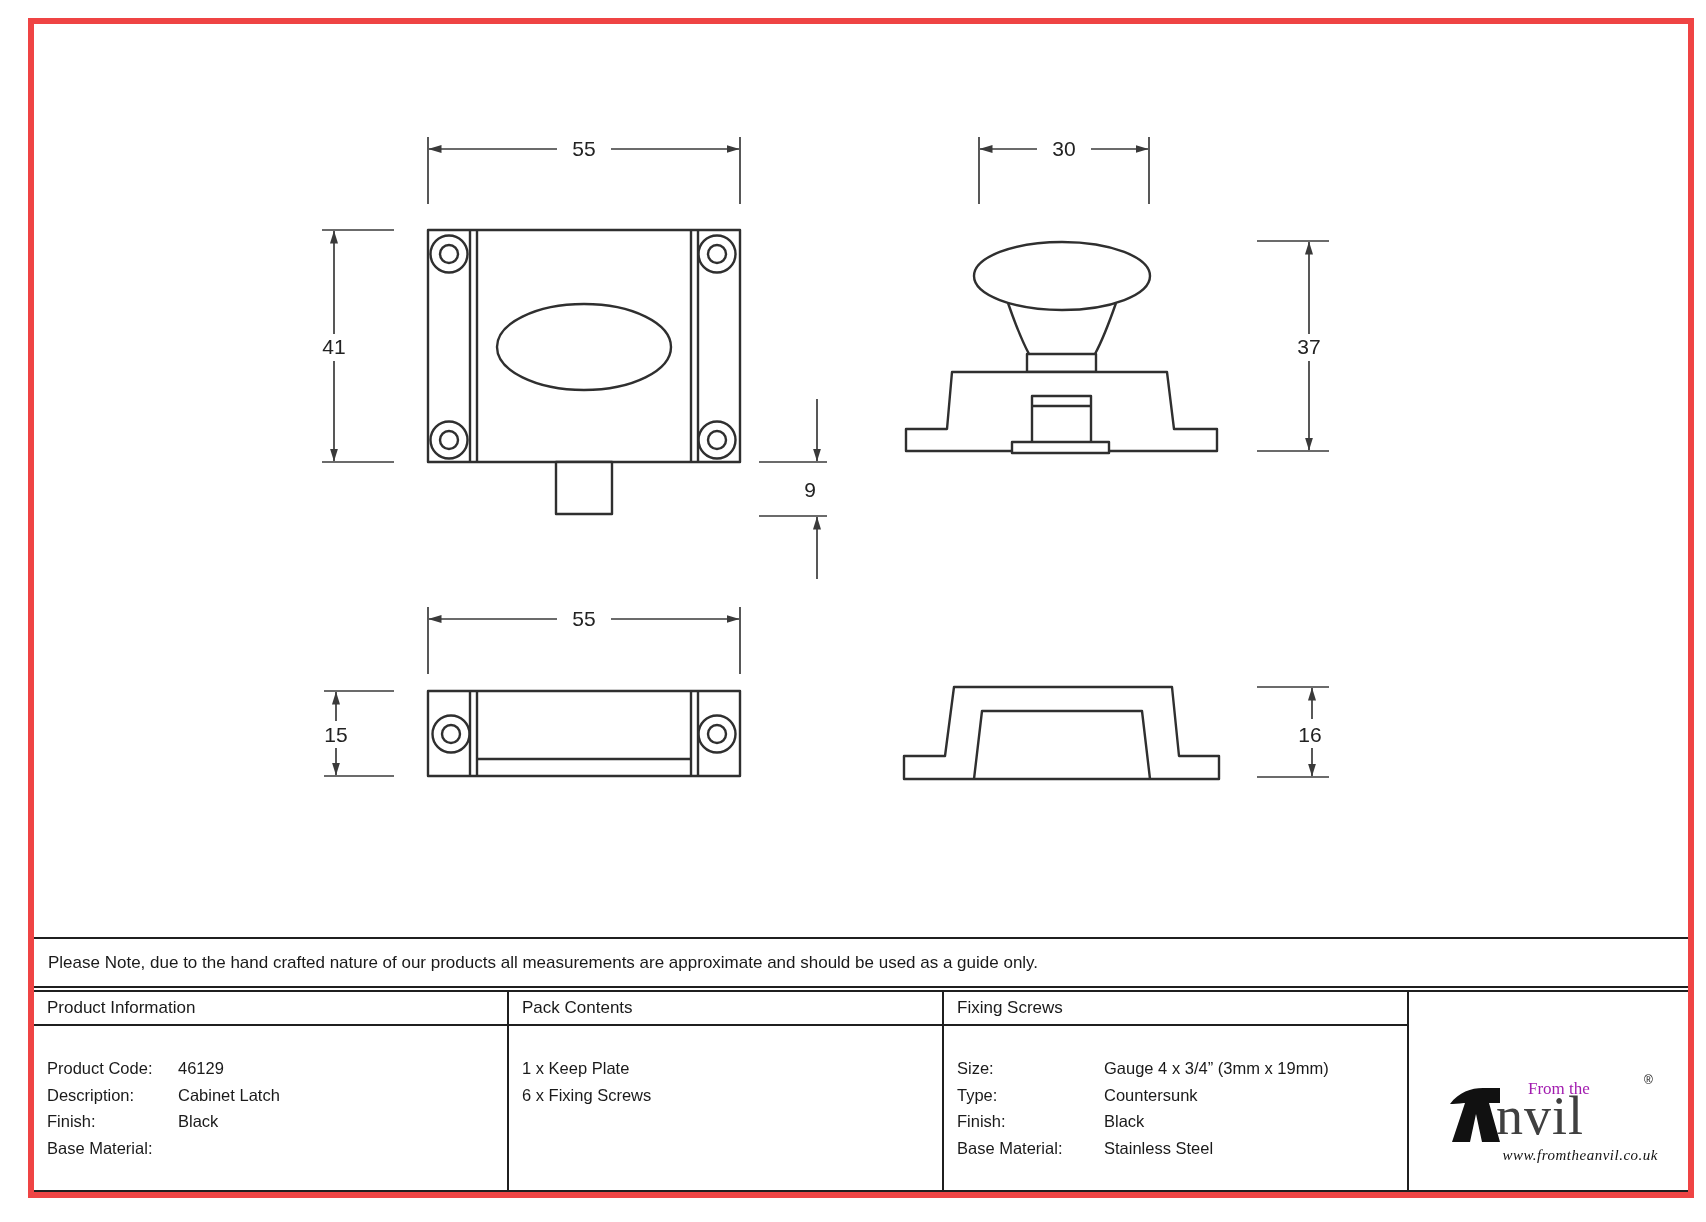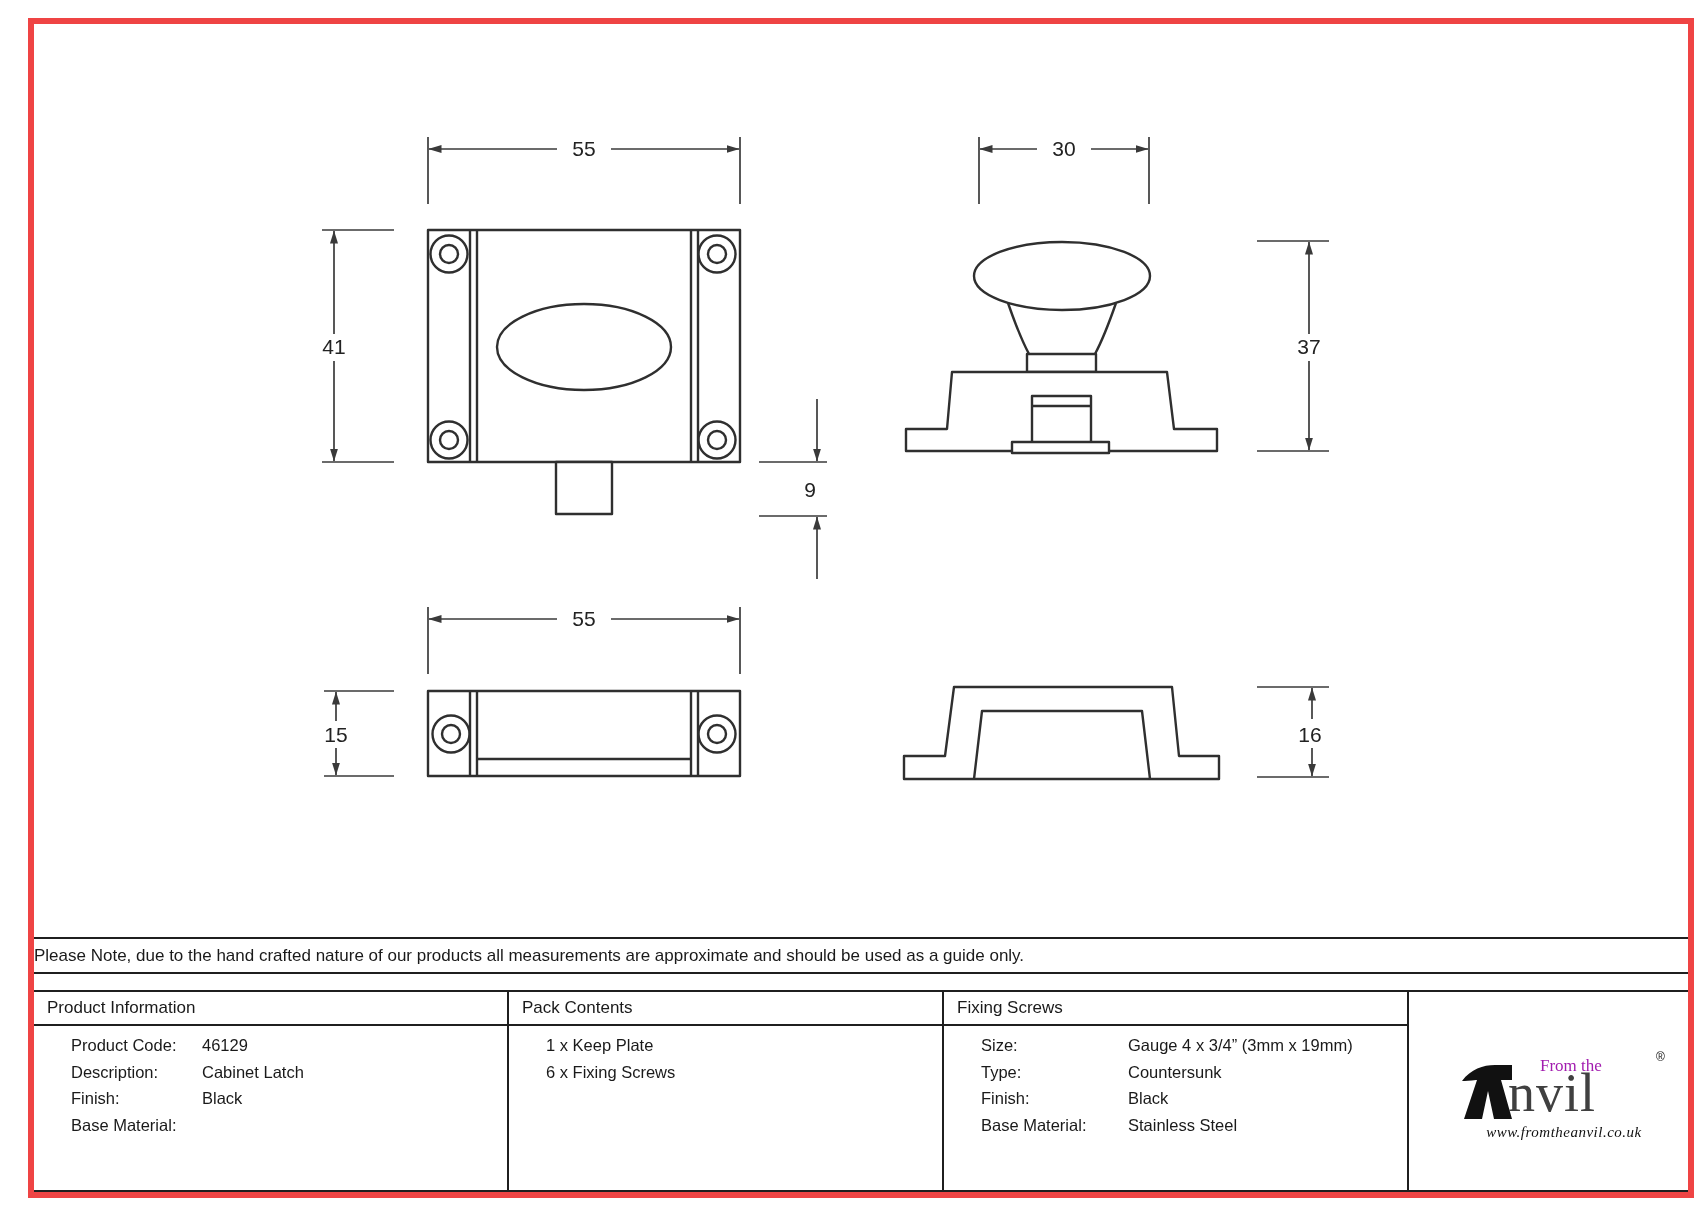--- a/index.html
+++ b/index.html
@@ -3,45 +3,45 @@
 <meta charset="utf-8">
 <style>
   html,body{margin:0;padding:0;background:#ffffff;}
   .page{position:relative;width:1706px;height:1222px;background:#fff;overflow:hidden;
         font-family:"Liberation Sans",sans-serif;color:#1a1a1a;}
   .frame{position:absolute;left:28px;top:18px;width:1654px;height:1168px;
          border:6px solid #ef4444;background:#fff;}
   .drawing-svg{position:absolute;left:0;top:0;width:1654px;height:913px;display:block;}
 
   
-  .note-row{position:absolute;left:0;top:913px;width:1654px;height:37px;box-sizing:border-box;
+  .note-row{position:absolute;left:0;top:913px;width:1654px;height:51px;box-sizing:border-box;
             border-top:2px solid #1f1f1f;border-bottom:2px solid #1f1f1f;
-            display:flex;align-items:center;font-size:17px;}
+            display:flex;align-items:center;padding-left:14px;font-size:17px;}
 
   
   .info-table{position:absolute;left:0;top:966px;width:1654px;height:202px;box-sizing:border-box;
               border-top:2px solid #1f1f1f;border-bottom:2px solid #1f1f1f;
               display:grid;grid-template-columns:475px 435px 465px 1fr;grid-template-rows:34px 1fr;}
   .th{box-sizing:border-box;border-right:2px solid #1f1f1f;border-bottom:2px solid #1f1f1f;
       display:flex;align-items:center;padding-left:13px;font-size:17px;}
-  .cell{box-sizing:border-box;border-right:2px solid #1f1f1f;padding:6px 6px 0 13px;font-size:16.5px;margin-left:24px;}
+  .cell{box-sizing:border-box;border-right:2px solid #1f1f1f;padding:29px 6px 0 13px;font-size:16.5px;}
   .kv{display:grid;grid-template-columns:131px 1fr;line-height:26.5px;}
   .kv.wide{grid-template-columns:147px 1fr;}
   .list{line-height:26.5px;}
   .logo-cell{grid-row:1/3;grid-column:4;display:flex;justify-content:center;align-items:flex-start;}
 
   
   .logo{position:relative;width:212px;height:96px;margin-top:52px;}
   .anvil-a{position:absolute;left:4px;top:8px;width:50px;height:64px;}
   .from-the{position:absolute;left:82px;top:6px;font-family:"Liberation Serif",serif;
             font-size:17px;color:#a21caf;}
   .nvil{position:absolute;left:50px;top:16px;font-family:"Liberation Serif",serif;
         font-size:54px;line-height:1;color:#404040;letter-spacing:1px;}
   .reg{position:absolute;left:198px;top:0px;font-size:12px;color:#111;}
-  .logo-url{position:absolute;left:0;top:74px;width:100%;text-align:center;
+  .logo-url{position:absolute;left:0;top:74px;width:100%;text-align:right;
             font-family:"Liberation Serif",serif;font-style:italic;font-size:15px;
             letter-spacing:0.5px;color:#111;}
 
   
   .part{fill:#ffffff;stroke:#2f2f2f;stroke-width:2.4;stroke-linejoin:round;}
   .partline{fill:none;stroke:#2f2f2f;stroke-width:2.4;stroke-linejoin:round;}
   .dim{fill:none;stroke:#3a3a3a;stroke-width:1.7;}
   .dimtext{font-family:"Liberation Sans",sans-serif;font-size:21px;fill:#222;}
 </style>
 </head>

